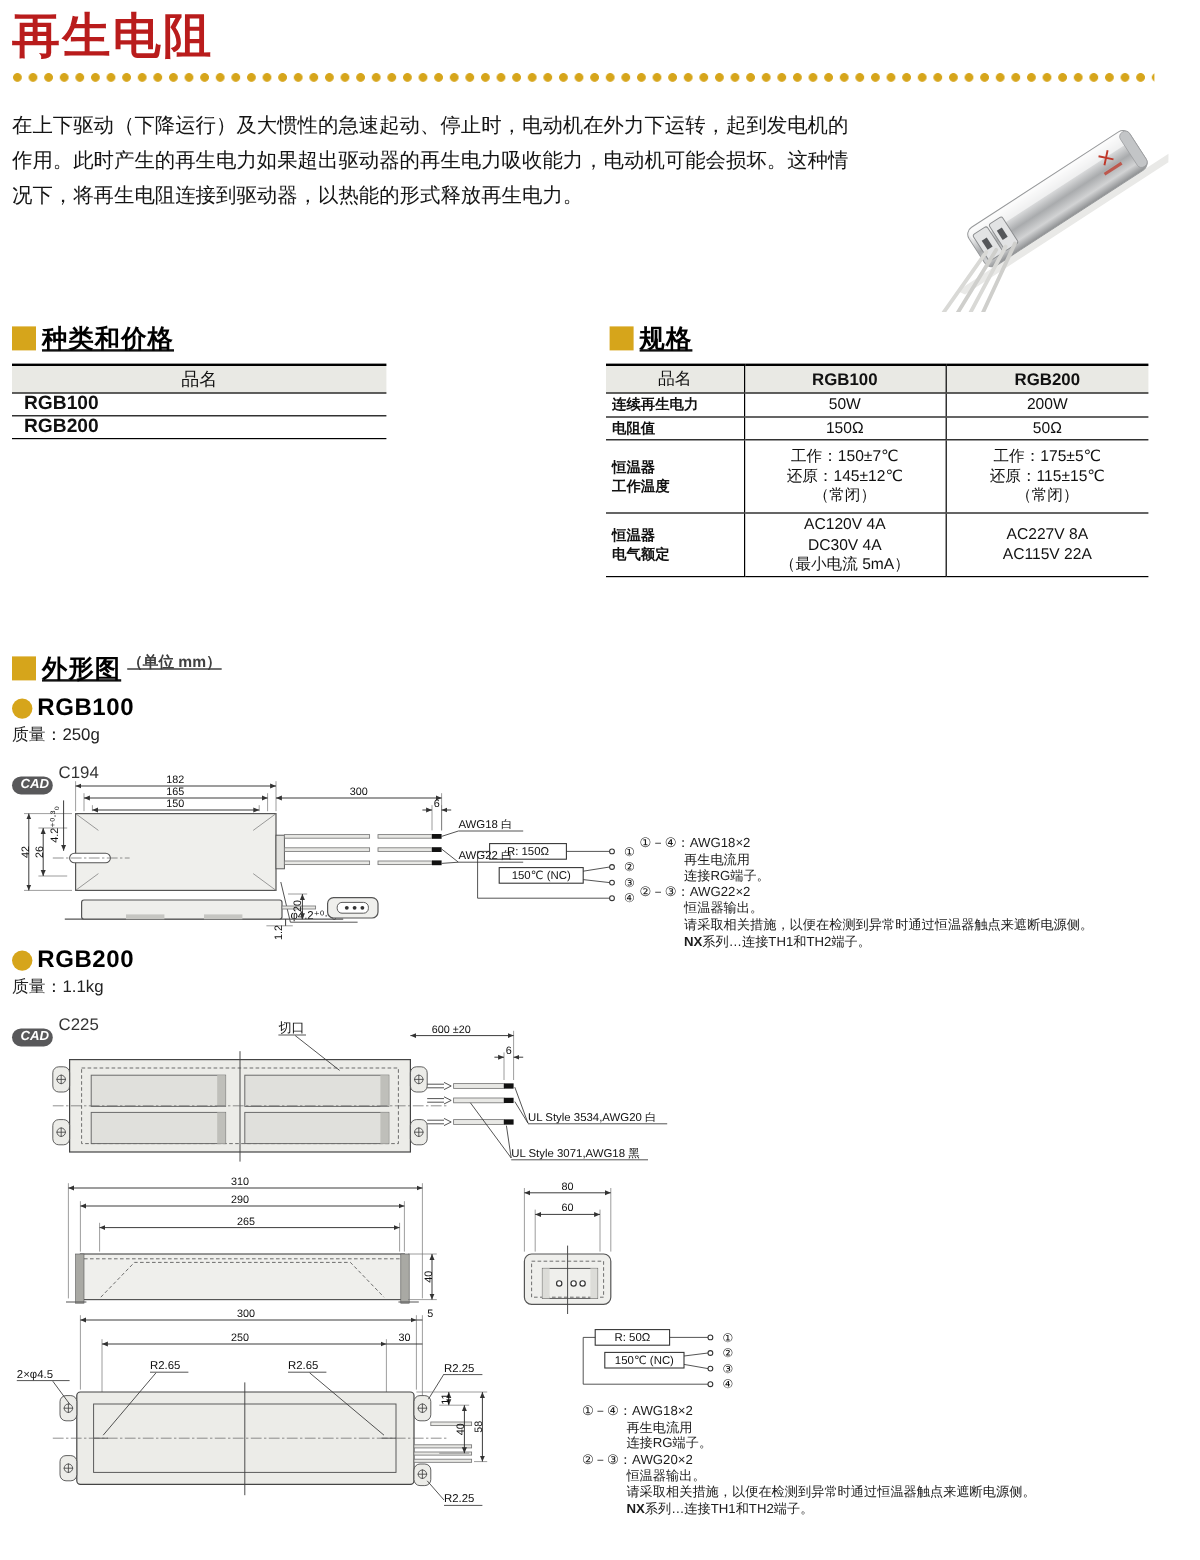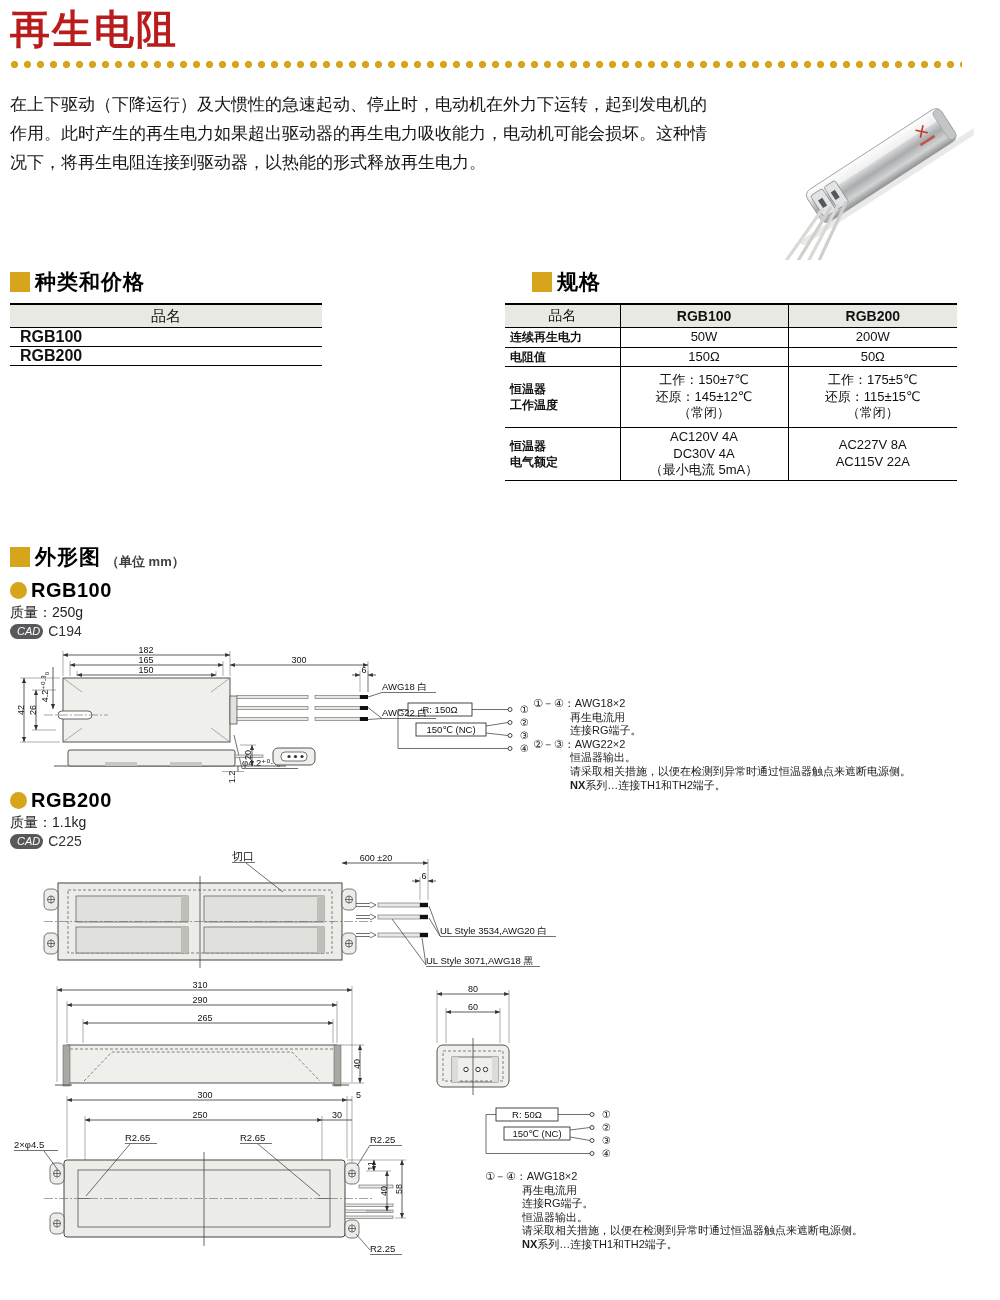--- a/index.html
+++ b/index.html
@@ -6,32 +6,32 @@
   .page{position:relative;width:1000px;height:1300px;background:#ffffff;overflow:hidden;
         font-family:"Liberation Sans","DejaVu Sans",sans-serif;color:#111;}
   .abs{position:absolute;}
   
   .title{left:10px;top:2px;font-size:40px;font-weight:800;letter-spacing:2px;color:#b91c1c;}
   .dotrule{left:10px;top:60px;width:952px;height:9px;
      background-image:radial-gradient(circle at 4.5px 4.5px,var(--accent) 3.3px,rgba(0,0,0,0) 3.9px);
      background-size:13px 9px;background-repeat:repeat-x;}
   .intro{left:10px;top:90px;width:712px;font-size:17px;line-height:29px;color:#141414;}
   
-  .sec{display:flex;align-items:flex-end;gap:5px;}
+  .sec{display:flex;align-items:flex-start;gap:5px;text-decoration:underline;}
   .sq{width:20px;height:20px;background:var(--accent);align-self:center;flex:none;}
   .sec .h{font-size:21px;font-weight:700;color:#000;letter-spacing:1px;}
   .sec .u{font-size:13px;font-weight:700;color:#404040;}
   
   .prod{display:flex;align-items:center;gap:4px;}
   .dot{width:17px;height:17px;border-radius:50%;background:var(--accent);flex:none;}
   .prod .n{font-size:20px;font-weight:800;color:#000;letter-spacing:0.5px;}
   .mass{font-size:14px;color:#222;}
   .cadline{display:flex;align-items:center;gap:5px;}
-  .cadbadge{background:#58585a;color:#fff;font-style:italic;font-weight:400;font-size:11px;
-            padding:1px 3px 2px 7px;border-radius:9px;line-height:12px;}
+  .cadbadge{background:#58585a;color:#fff;font-style:italic;font-weight:700;font-size:11px;
+            padding:1px 3px 2px 7px;border-radius:9px;line-height:12px;margin-top:24px;}
   .cadno{font-size:14px;color:#333;}
   
   table{border-collapse:collapse;}
   .ttab{width:312px;font-size:15px;}
   .ttab th{background:#e9e9e4;border-top:2px solid #000;border-bottom:1px solid #000;
            font-weight:400;height:20px;text-align:center;}
   .ttab td{border-bottom:1px solid #000;font-weight:700;font-size:16px;height:18px;padding:0 0 0 10px;}
   
   .stab{width:452px;font-size:13px;table-layout:fixed;}
   .stab th{background:#e9e9e4;border-top:2px solid #000;border-bottom:1px solid #000;height:20px;font-size:14px;}
@@ -111,21 +111,21 @@
         </tr>
     <tr>
           <td>RGB100</td>
         </tr>
     <tr>
           <td>RGB200</td>
         </tr>
   </tbody>
     </table>
 
-  <div class="abs sec" style="left:532px;top:268px">
+  <div class="abs sec" style="left:508px;top:268px">
     <div class="sq"></div>
     <div class="h">规格</div>
   </div>
   <table class="abs stab" style="left:505px;top:303px">
     <colgroup>
         <col style="width:115px">
         <col style="width:168px">
         <col style="width:169px">
       </colgroup>
     <tbody>
@@ -506,18 +506,19 @@
       <text x="602" y="151">②</text>
       <text x="602" y="164">③</text>
       <text x="602" y="177">④</text>
     </g>
   </svg>
 
   <div class="abs notes" style="left:485px;top:1170px">
     <div class="n-h">①－④：AWG18×2</div>
     <div class="n-b">再生电流用</div>
     <div class="n-b">连接RG端子。</div>
+    <div class="n-h">②－③：AWG20×2</div>
     <div class="n-b">恒温器输出。</div>
     <div class="n-b">请采取相关措施，以便在检测到异常时通过恒温器触点来遮断电源侧。</div>
     <div class="n-b"><b>NX</b><span>系列…连接TH1和TH2端子。</span></div>
   </div>
 
 </div>
 
 </body></html>

